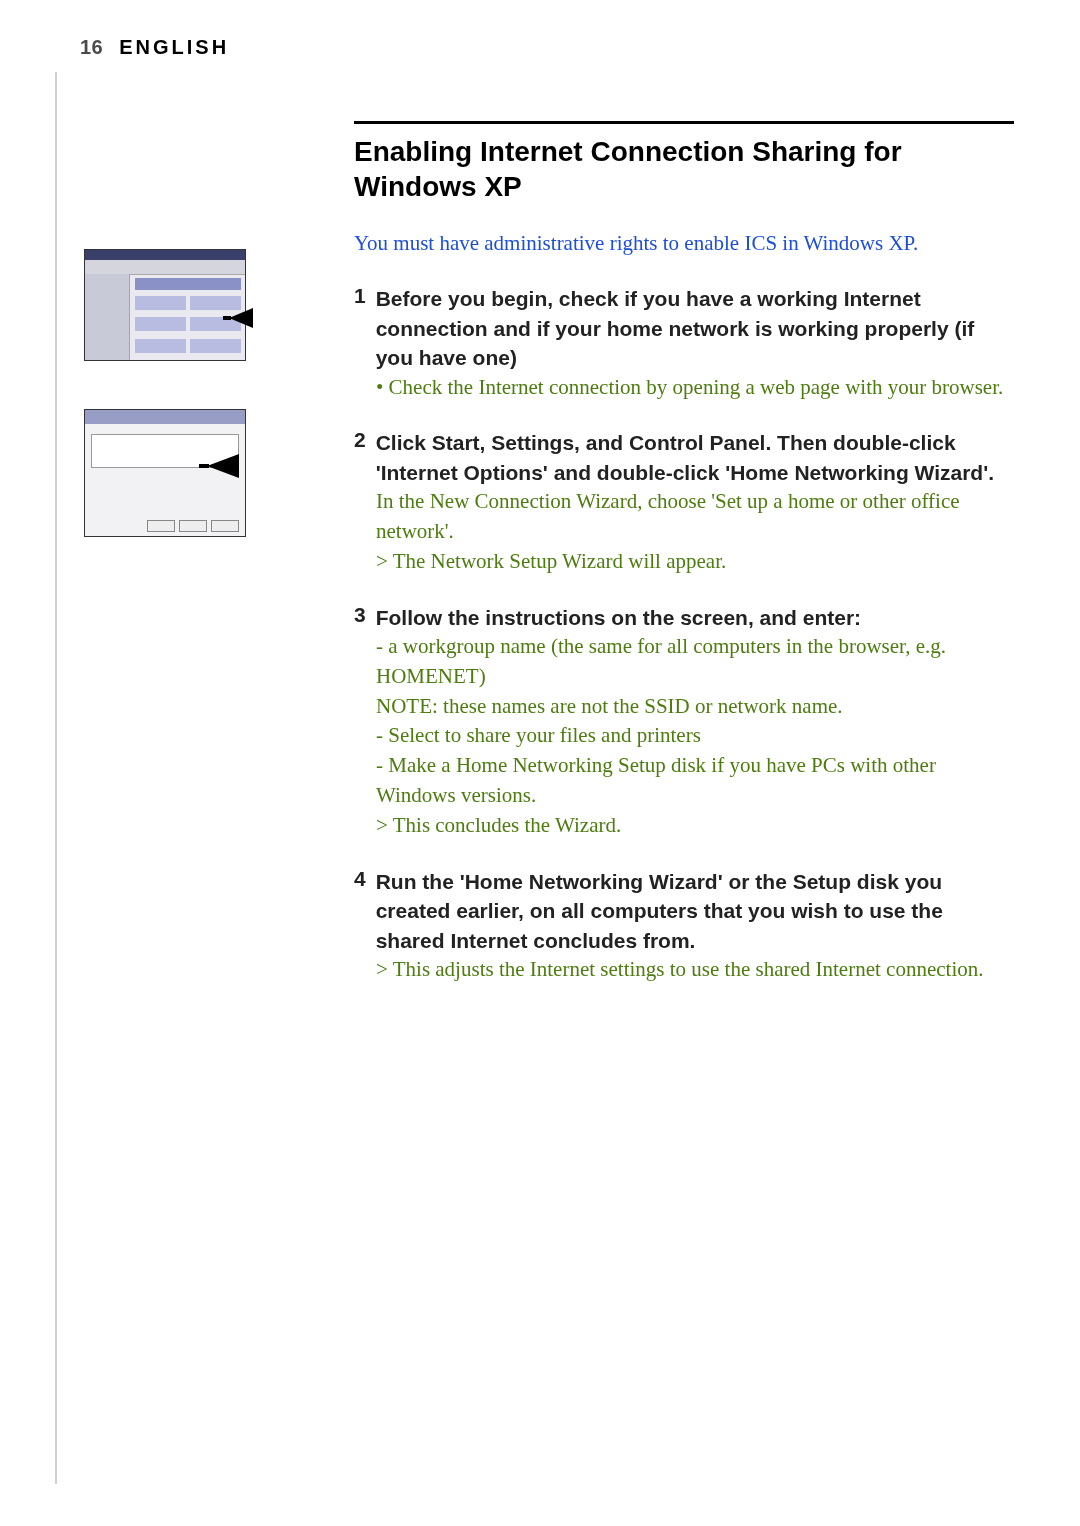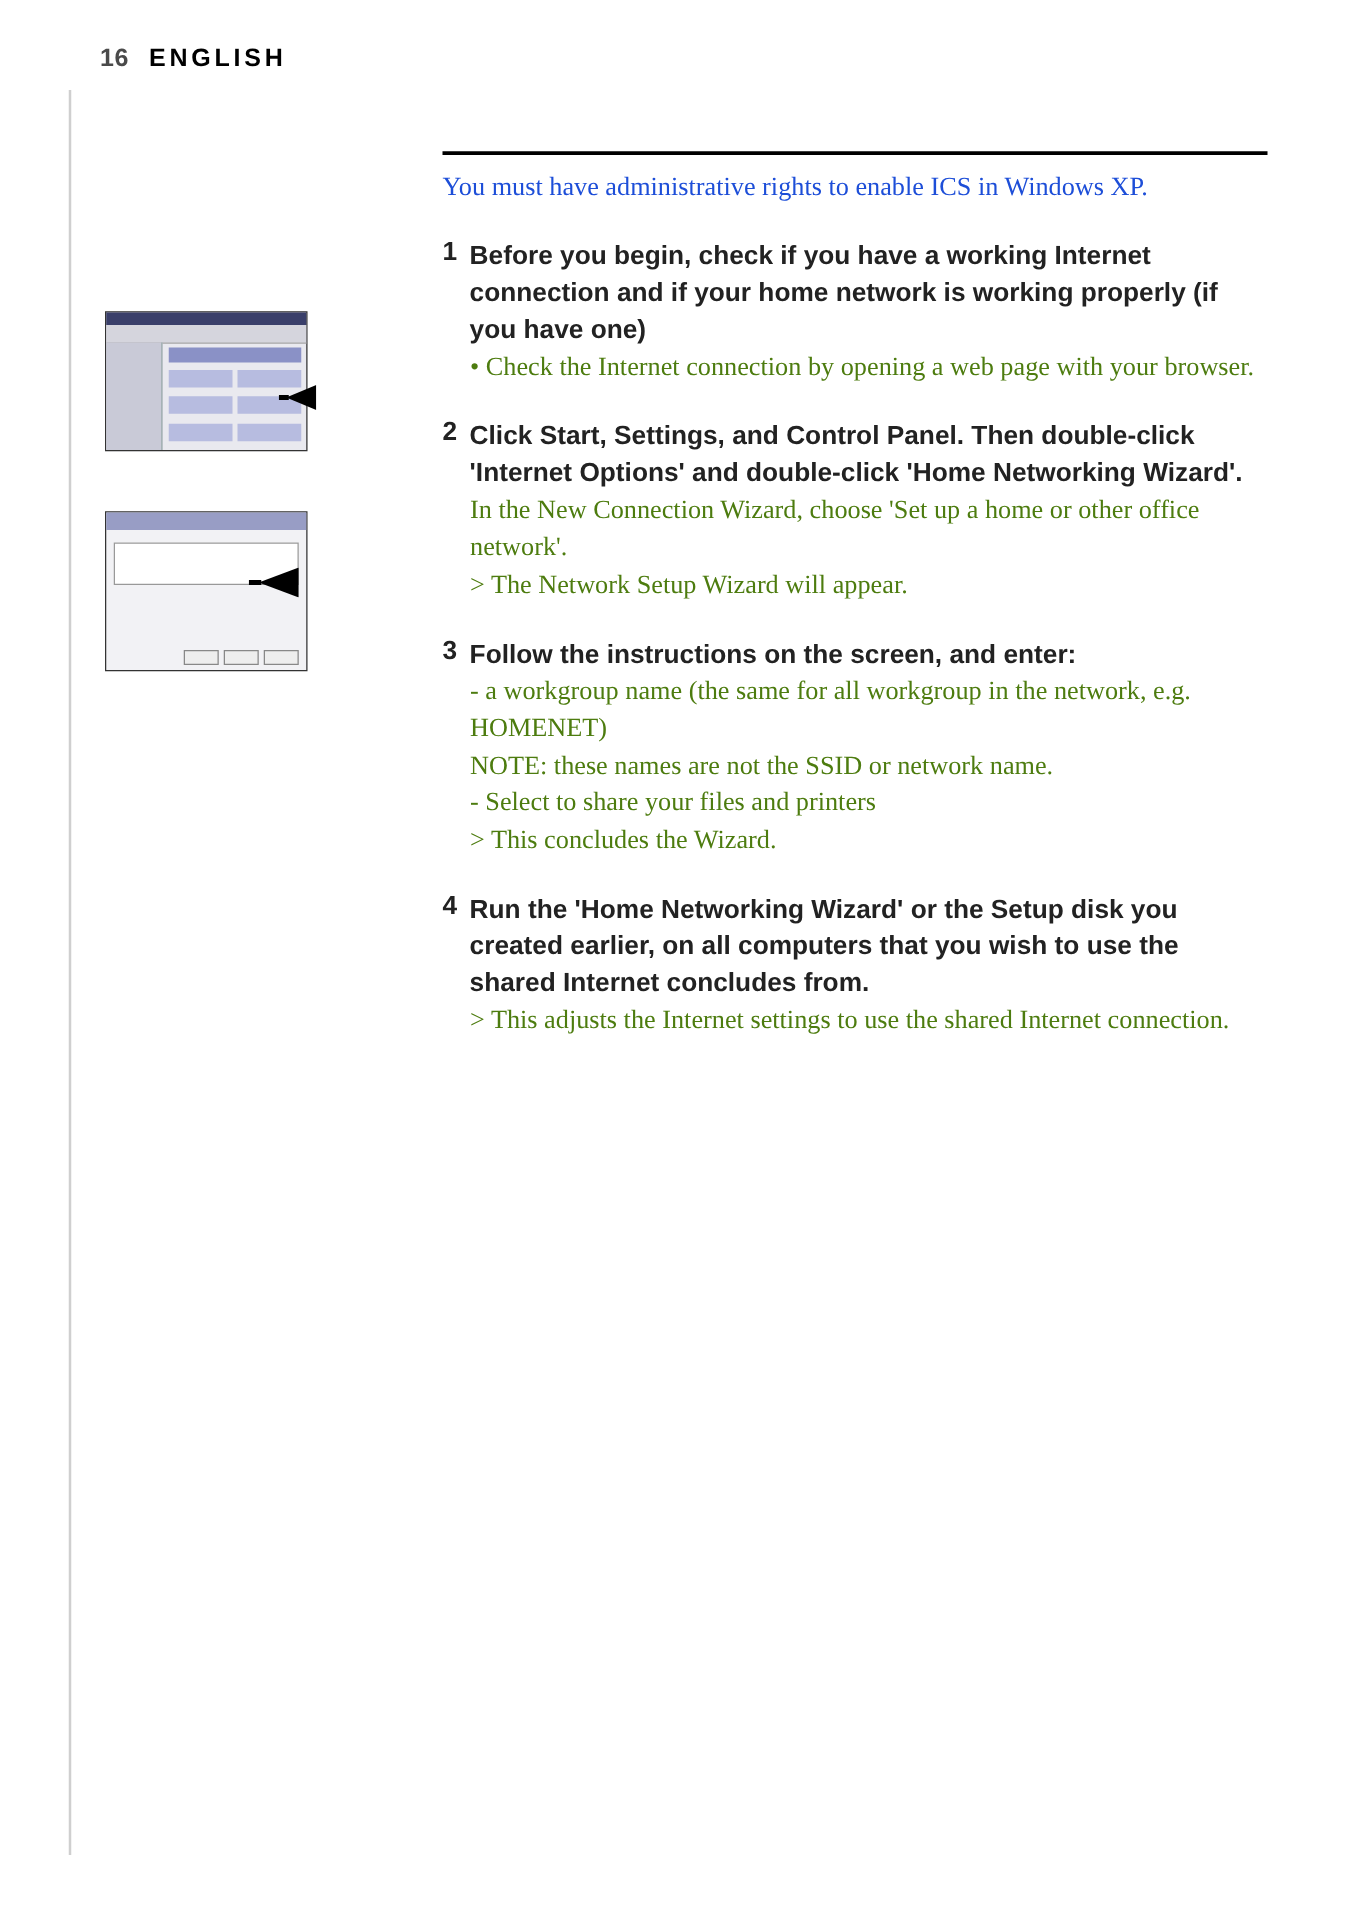--- a/index.html
+++ b/index.html
@@ -240,20 +240,21 @@
           <div class="btn"></div>
           <div class="btn"></div>
           <div class="btn"></div>
         </div>
       </div>
 
     </div>
 
     <div class="maincol">
       <hr class="hr">
+      <h1 class="section">Enabling Internet Connection Sharing for Windows XP</h1>
 
       <p class="lead">You must have administrative rights to enable ICS in Windows XP.</p>
 
       <div class="step">
         <div class="step-head">
           <span class="num">1</span>
           <span class="ttl">Before you begin, check if you have a working Internet connection and if your home network is working properly (if you have one)</span>
         </div>
         <div class="step-body">
           <span class="line">• Check the Internet connection by opening a web page with your browser.</span>
@@ -270,23 +271,24 @@
           <span class="line">&gt; The Network Setup Wizard will appear.</span>
         </div>
       </div>
 
       <div class="step">
         <div class="step-head">
           <span class="num">3</span>
           <span class="ttl">Follow the instructions on the screen, and enter:</span>
         </div>
         <div class="step-body">
-          <span class="line">- a workgroup name (the same for all workgroup in the network, e.g. HOMENET)</span>
+          <span class="line">- a workgroup name (the same for all computers in the browser, e.g. HOMENET)</span>
           <span class="line">NOTE: these names are not the SSID or network name.</span>
           <span class="line">- Select to share your files and printers</span>
+          <span class="line">- Make a Home Networking Setup disk if you have PCs with other Windows versions.</span>
           <span class="line">&gt; This concludes the Wizard.</span>
         </div>
       </div>
 
       <div class="step">
         <div class="step-head">
           <span class="num">4</span>
           <span class="ttl">Run the 'Home Networking Wizard' or the Setup disk you created earlier, on all computers that you wish to use the shared Internet concludes from.</span>
         </div>
         <div class="step-body">

